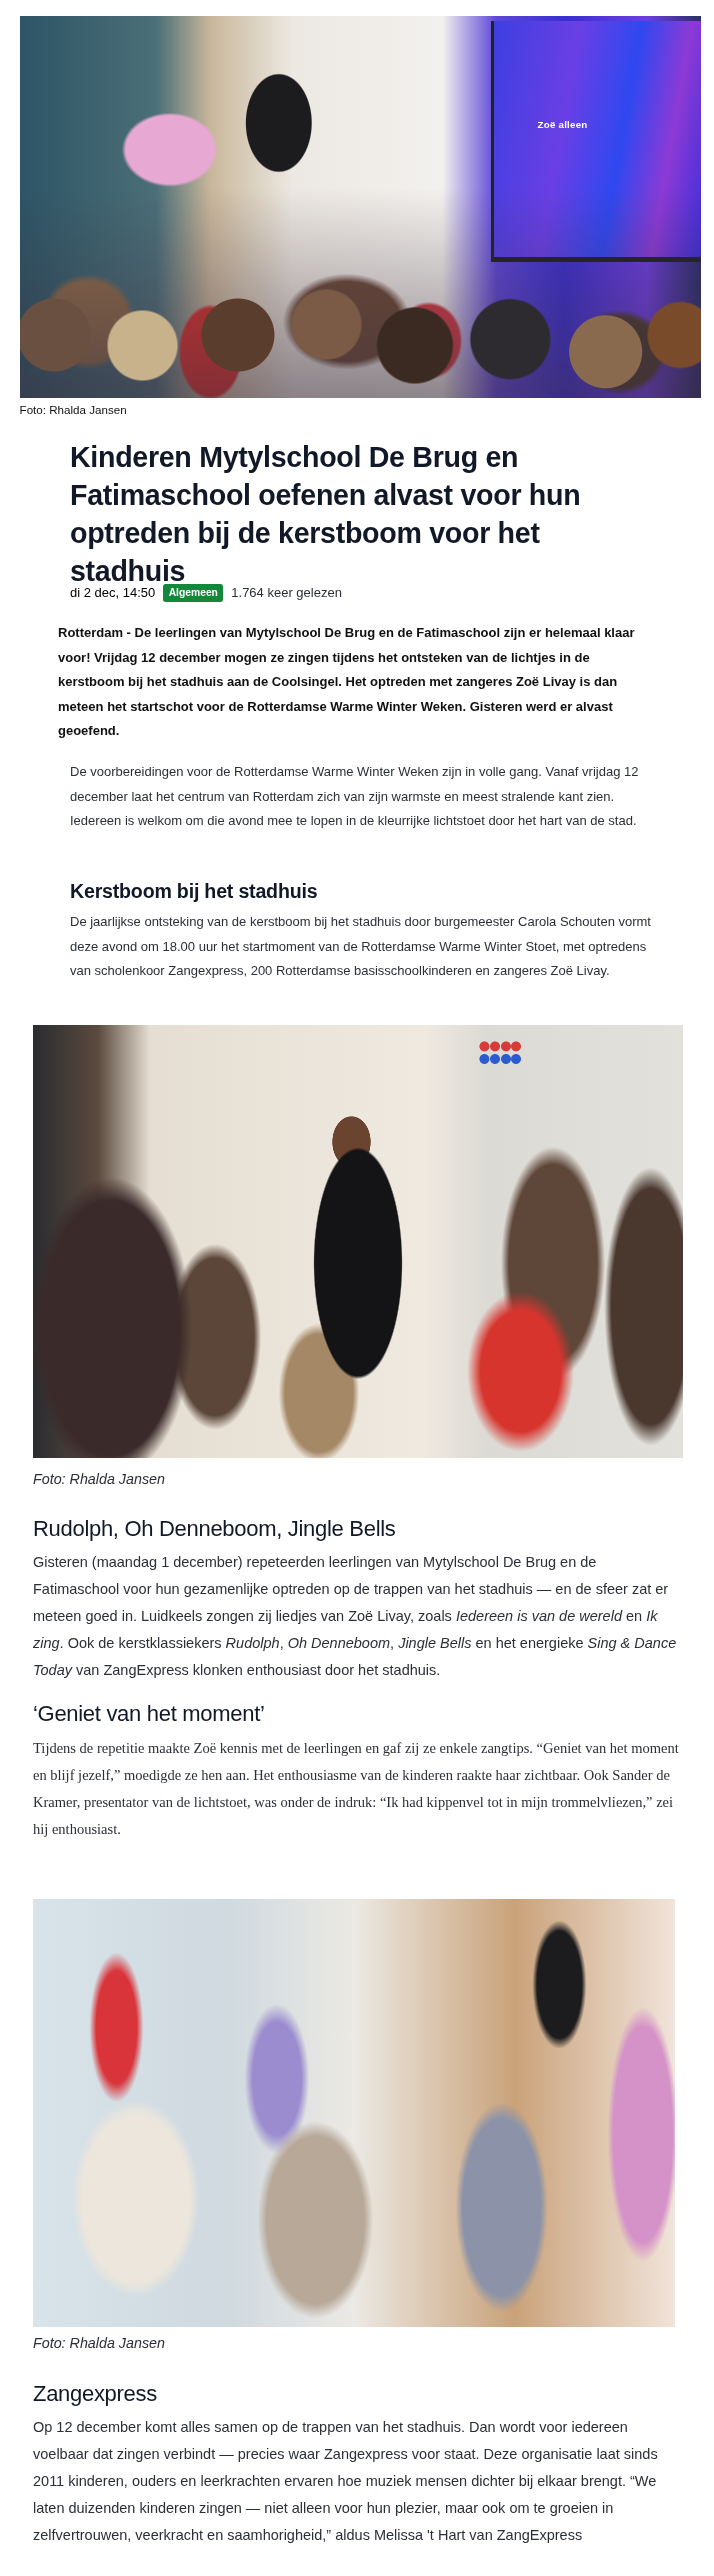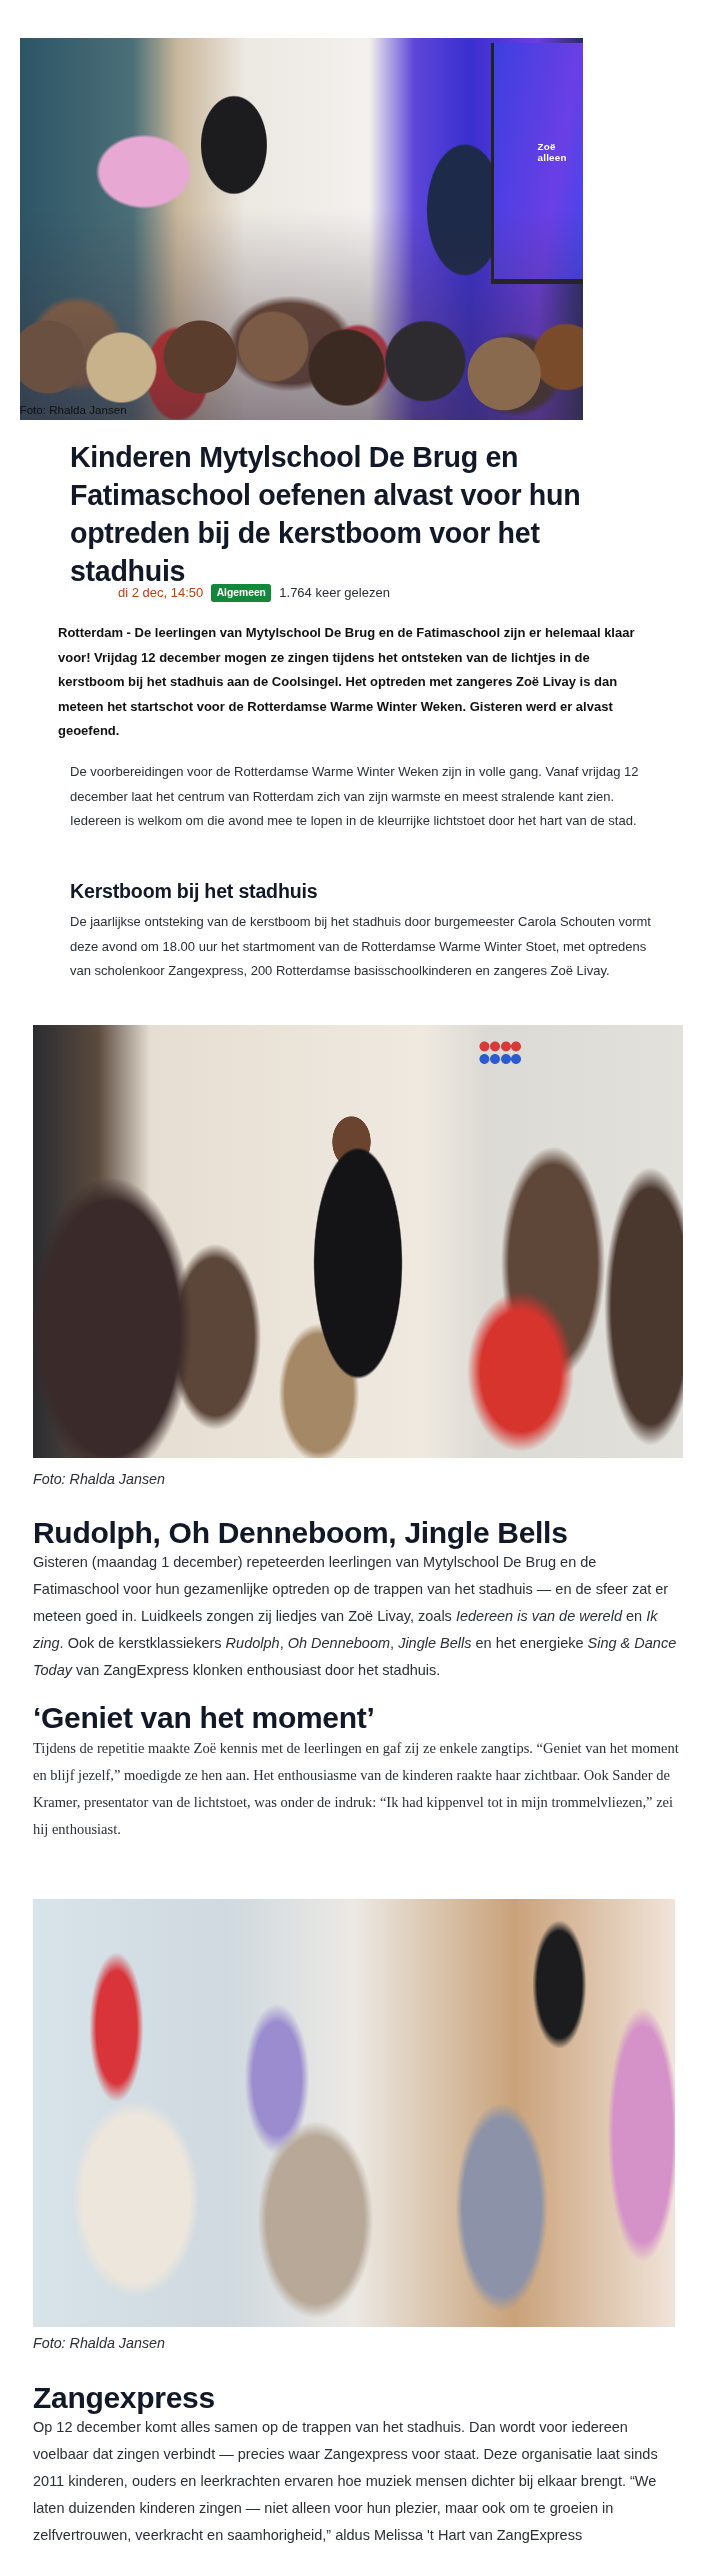--- a/index.html
+++ b/index.html
@@ -2,32 +2,31 @@
 <html style="font-size:14.3px"><head>
 <meta charset="utf-8">
 <style>
   * { box-sizing: border-box; margin: 0; padding: 0; }
   html, body { width: 714px; background: #ffffff; }
   body { font-family: "Liberation Sans", "DejaVu Sans", sans-serif; color: #1f2430; position: relative; height: 2576px; overflow: hidden; }
 
   
   .photo { position: absolute; overflow: hidden; }
   .photo-1 {
-    left: 19.6px; top: 16px; width: 563px; height: 382px;
+    left: 19.6px; top: 16px; width: 681px; height: 382px;
     background:
       radial-gradient(ellipse 54px 80px at 38% 28%, #1c1c1f 0%, #1c1c1f 60%, transparent 62%),
       radial-gradient(ellipse 62px 107px at 79% 45%, #1d2a4a 0%, #1d2a4a 60%, transparent 62%),
       radial-gradient(ellipse 80px 62px at 22% 35%, #e7a9d4 0%, #e7a9d4 55%, transparent 60%),
       radial-gradient(ellipse 54px 80px at 28% 88%, #d7322f 0%, #d7322f 55%, transparent 60%),
       radial-gradient(ellipse 62px 71px at 60% 85%, #d23b45 0%, #d23b45 50%, transparent 55%),
       radial-gradient(ellipse 107px 80px at 48% 80%, #6b4a38 0%, #6b4a38 50%, transparent 60%),
       radial-gradient(ellipse 80px 80px at 10% 80%, #8b6a4a 0%, #8b6a4a 50%, transparent 60%),
       radial-gradient(ellipse 80px 71px at 88% 88%, #4a3a30 0%, #4a3a30 50%, transparent 60%),
       linear-gradient(90deg, #2d5566 0%, #4b6f78 20%, #c9b79b 28%, #ece8e2 40%, #f3f1ee 62%, #5d46d8 70%, #3a2fd0 80%, #6d3ee0 92%, #2a2e68 100%);
-    margin-top: 22px;
   }
   .photo-1 .screen-text {
     position: absolute; left: 518px; top: 103px;
     color: #ffffff; font-weight: bold; font-size: 9.8px; letter-spacing: 0.2px;
   }
   .photo-1 .screen {
     position: absolute; left: 471px; top: 5.4px; width: 210px; height: 241px;
     background: linear-gradient(100deg, #3d3fe0 0%, #6a3fe5 35%, #2f48f0 60%, #8d3ad6 80%, #3b2fd8 100%);
     border-left: 3.6px solid #222;
     border-bottom: 5.4px solid #222;
@@ -98,21 +97,21 @@
   
   .title {
     position: absolute; left: 70px; top: 438px; width: 571px;
     font-size: 28.6px; font-weight: bold; line-height: 38px; color: #111827;
     letter-spacing: -0.3px;
   }
   .meta {
     position: absolute; left: 70px; top: 583px; height: 19.6px;
     display: flex; align-items: center; gap: 8px; font-size: 13px;
   }
-  .meta .date { color: #c2410c; margin-left: 48px; }
+  .meta .date { color: #000000; }
   .meta .badge {
     background: #13873a; color: #fff; font-size: 10.3px; font-weight: bold;
     padding: 2.7px 5.4px; border-radius: 2.7px; line-height: 12.5px;
   }
   .meta .reads { color: #2b2f38; }
 
   
   .lead {
     position: absolute; left: 58px; top: 621px; width: 589px;
     font-size: 13px; font-weight: bold; line-height: 24.5px; color: #111;
@@ -120,21 +119,21 @@
   .para-a {
     position: absolute; left: 70px; width: 589px;
     font-size: 13px; line-height: 24.5px; color: #2b2f38;
   }
   .h2-a {
     position: absolute; left: 70px;
     font-size: 19.6px; font-weight: bold; color: #111827; letter-spacing: -0.2px;
   }
   .h2-b {
     position: absolute; left: 33px;
-    font-size: 30px; font-weight: bold; color: #111827; letter-spacing: -0.3px;
+    font-size: 22px; font-weight: normal; color: #111827; letter-spacing: -0.3px;
   }
   .para-b {
     position: absolute; left: 33px; width: 647px;
     font-size: 14.5px; line-height: 27px; color: #2b2f38;
   }
   .para-b em { font-style: italic; }
 </style>
 </head>
 <body>
 

